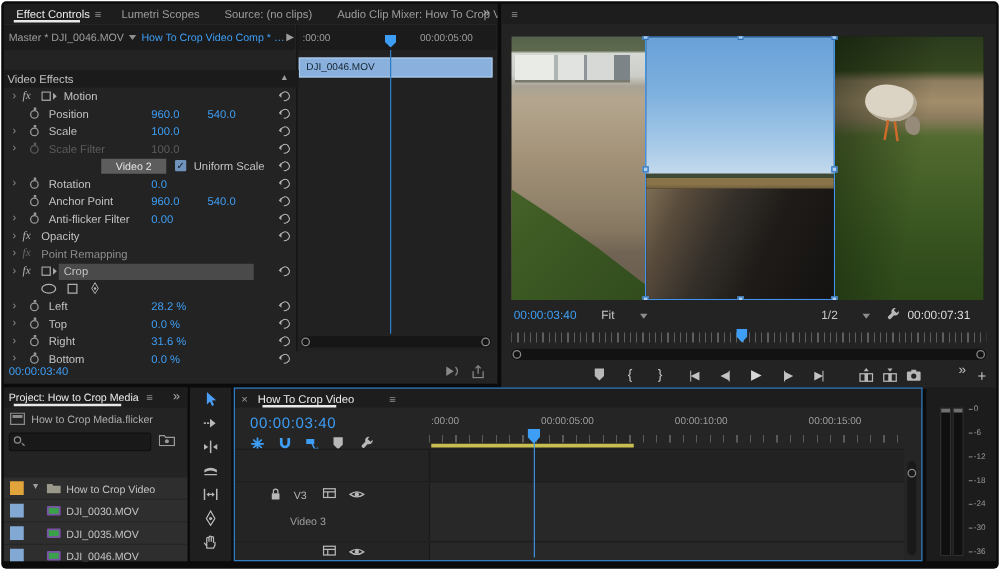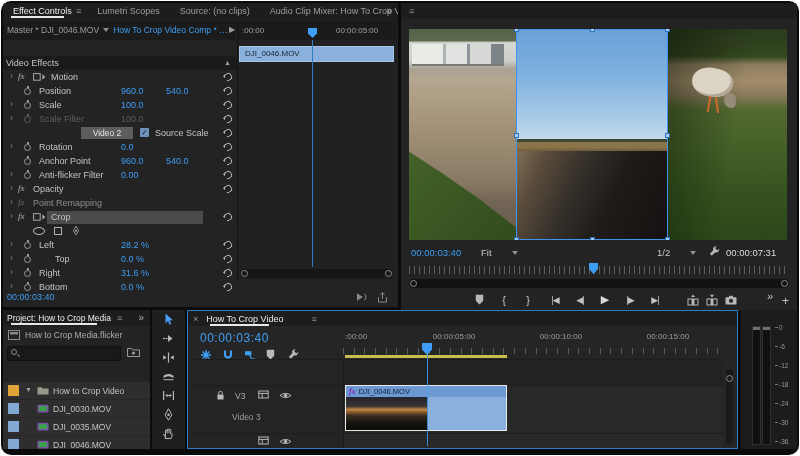--- a/index.html
+++ b/index.html
@@ -1,18 +1,18 @@
 <!DOCTYPE html>
 <html><head>
 <meta charset="utf-8">
 <style>
   html,body{margin:0;padding:0;background:#ffffff;width:800px;height:456px;overflow:hidden;
     font-family:"Liberation Sans",sans-serif;-webkit-user-select:none}
   .app{position:absolute;left:1px;top:1px;width:798px;height:454px;background:#0b0b0b;
-    border-radius:10px;overflow:hidden}
+    border-radius:4px;overflow:hidden}
   .panel{position:absolute;background:#232323;overflow:hidden}
   .tabbar{position:absolute;left:0;top:0;right:0;height:16px;background:#1d1d1d;
     display:flex;align-items:center;font-size:9px;color:#9e9e9e;white-space:nowrap}
   .tab{padding:2px 10px 2px 10px;position:relative;cursor:default}
   .tab.active{color:#ececec}
   .tab.active::after{content:"";position:absolute;left:8px;right:18px;bottom:0;height:2px;background:#e8e8e8}
   .ham{color:#8d8d8d;font-size:9px;margin-left:-6px;margin-right:6px}
   .ovf{position:absolute;right:6px;top:2px;color:#b0b0b0;font-size:10px}
   svg{display:block}
 
@@ -260,21 +260,21 @@
         <div class="fxrow dis">
           <span class="exp">›</span>
           <span class="sw"></span>
           <span class="fxlab" style="left: 36px;">Scale Filter</span>
           <span class="val v1">100.0</span>
           <span class="reset"></span>
         </div>
         <div class="fxrow">
           <span class="badge">Video 2</span>
           <span class="cbx">✓</span>
-          <span class="fxlab" style="left: 152px;">Source Scale</span>
+          <span class="fxlab" style="left: 152px;">Uniform Scale</span>
           <span class="reset"></span>
         </div>
         <div class="fxrow">
           <span class="exp">›</span>
           <span class="sw"></span>
           <span class="fxlab" style="left: 36px;">Rotation</span>
           <span class="val v1">0.0</span>
           <span class="reset"></span>
         </div>
         <div class="fxrow">
@@ -327,21 +327,21 @@
         <div class="fxrow">
           <span class="exp">›</span>
           <span class="sw"></span>
           <span class="fxlab" style="left: 36px;">Left</span>
           <span class="val v1">28.2 %</span>
           <span class="reset"></span>
         </div>
         <div class="fxrow">
           <span class="exp">›</span>
           <span class="sw"></span>
-          <span class="fxlab" style="left: 36px; margin-left: 16px;">Top</span>
+          <span class="fxlab" style="left: 36px;">Top</span>
           <span class="val v1">0.0 %</span>
           <span class="reset"></span>
         </div>
         <div class="fxrow">
           <span class="exp">›</span>
           <span class="sw"></span>
           <span class="fxlab" style="left: 36px;">Right</span>
           <span class="val v1">31.6 %</span>
           <span class="reset"></span>
         </div>
@@ -685,24 +685,20 @@
           </span>
         <span class="th-ic th-eye" id="ic-eye2" style="top:3px">
             <svg viewBox="0 0 13 9" width="13" height="9">
               <path d="M1 4.5 Q6.5 0.4 12 4.5 Q6.5 8.6 1 4.5 Z" fill="none" stroke="#b8b8b8"></path>
               <circle cx="6.5" cy="4.5" r="1.7" fill="#b8b8b8"></circle>
             </svg>
           </span>
       </div>
     </div>
 
-    <div class="clip c-v3">
-      <div class="clip-head"><span class="clip-fx">fx</span><span>DJI_0046.MOV</span></div>
-      <div class="v3thumb"></div>
-    </div>
 
     <div class="tl-mark"></div>
     <div class="tl-line"></div>
     <div class="tl-vscroll">
       <span class="knob"></span>
     </div>
   </section>
 
   <section id="am">
     <div class="mbar mb1"></div>

